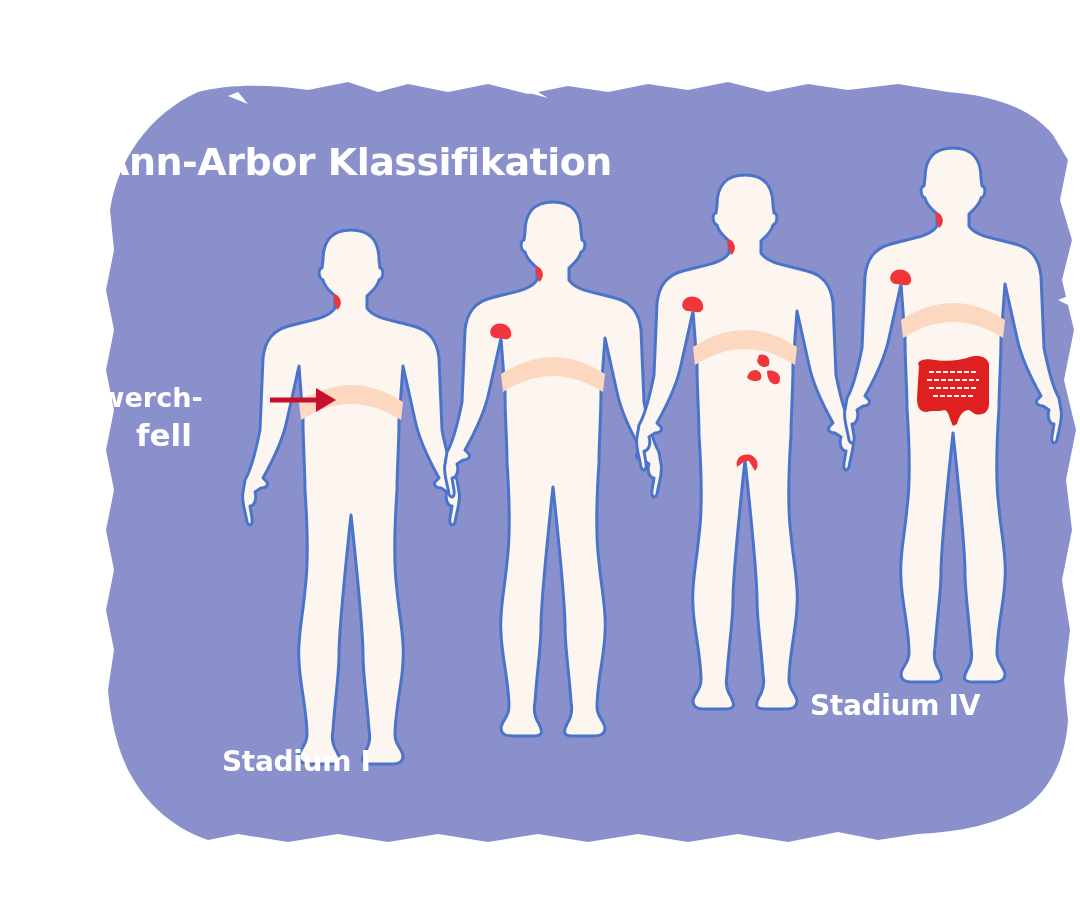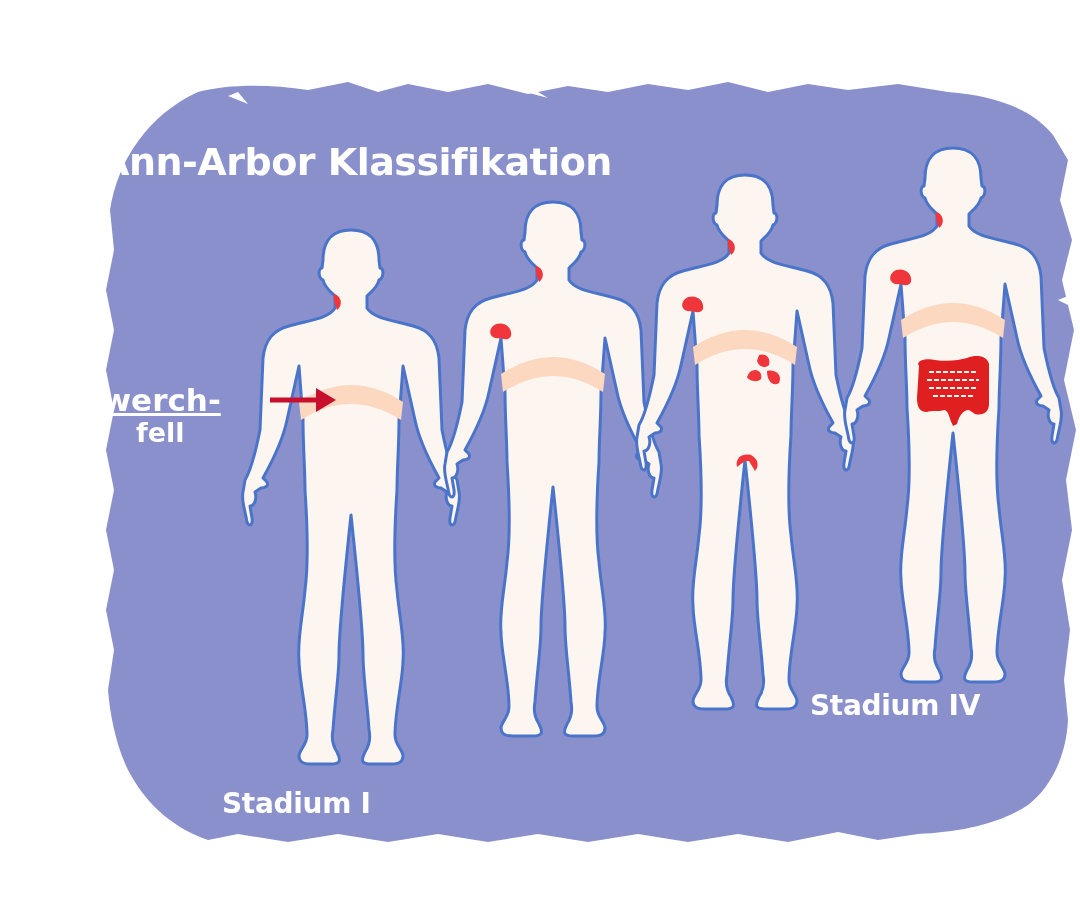--- a/index.html
+++ b/index.html
@@ -2,24 +2,24 @@
 <html><head>
 <meta charset="utf-8">
 <style>
   html, body { margin: 0; padding: 0; background: #ffffff; }
   body { width: 1080px; height: 909px; position: relative; overflow: hidden;
          font-family: "DejaVu Sans", "Liberation Sans", sans-serif; }
   #stage { position: absolute; left: 0; top: 0; width: 1080px; height: 909px; padding-left: 48px; }
   .txt { position: absolute; color: #ffffff; font-weight: bold; white-space: nowrap;
          font-family: "DejaVu Sans", "Liberation Sans", sans-serif; }
   #title { left: 100px; top: 140px; font-size: 38px; letter-spacing: -0.5px; }
-  #zw1 { left: 80px; top: 382px; font-size: 31px; text-decoration: underline; }
-  #zw2 { left: 136px; top: 417px; font-size: 27px; }
+  #zw1 { left: 80px; top: 382px; font-size: 27px; }
+  #zw2 { left: 136px; top: 417px; font-size: 31px; }
   .stage-label { font-size: 28px; letter-spacing: -0.3px; }
-  #lab1 { left: 222px; top: 787px; text-align: right; }
+  #lab1 { left: 222px; top: 745px; text-align: right; }
   #lab2 { left: 416px; top: 745px; }
   #lab3 { left: 610px; top: 717px; }
   #lab4 { left: 810px; top: 689px; }
 </style>
 </head>
 <body>
 
 <div id="stage">
   <svg width="1080" height="909" viewBox="0 0 1080 909" xmlns="http://www.w3.org/2000/svg">
     <defs>

